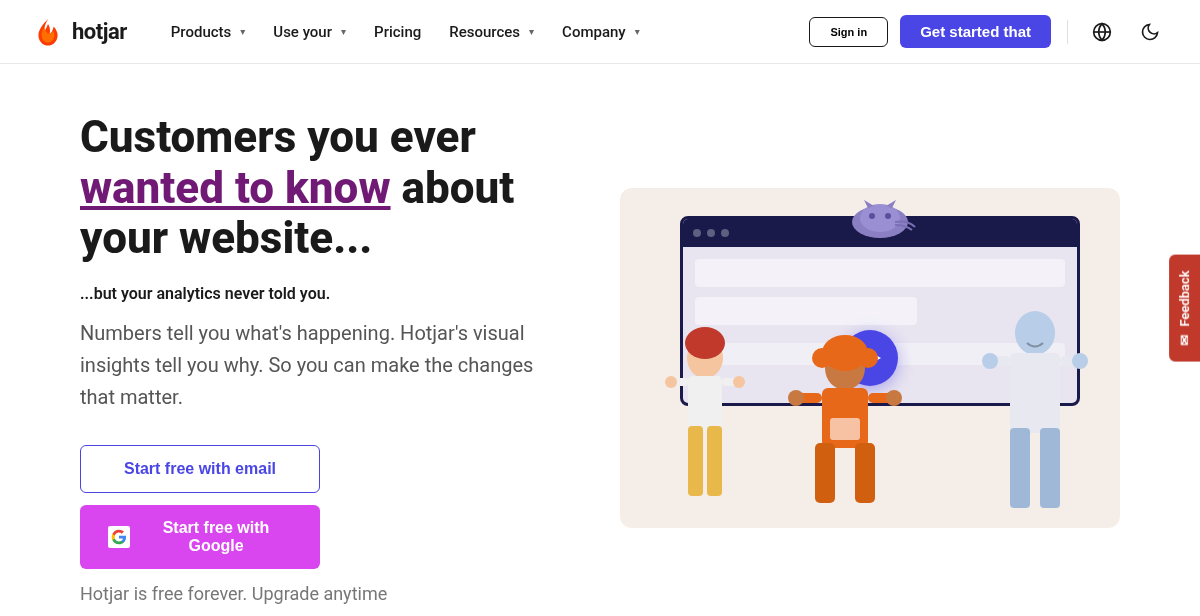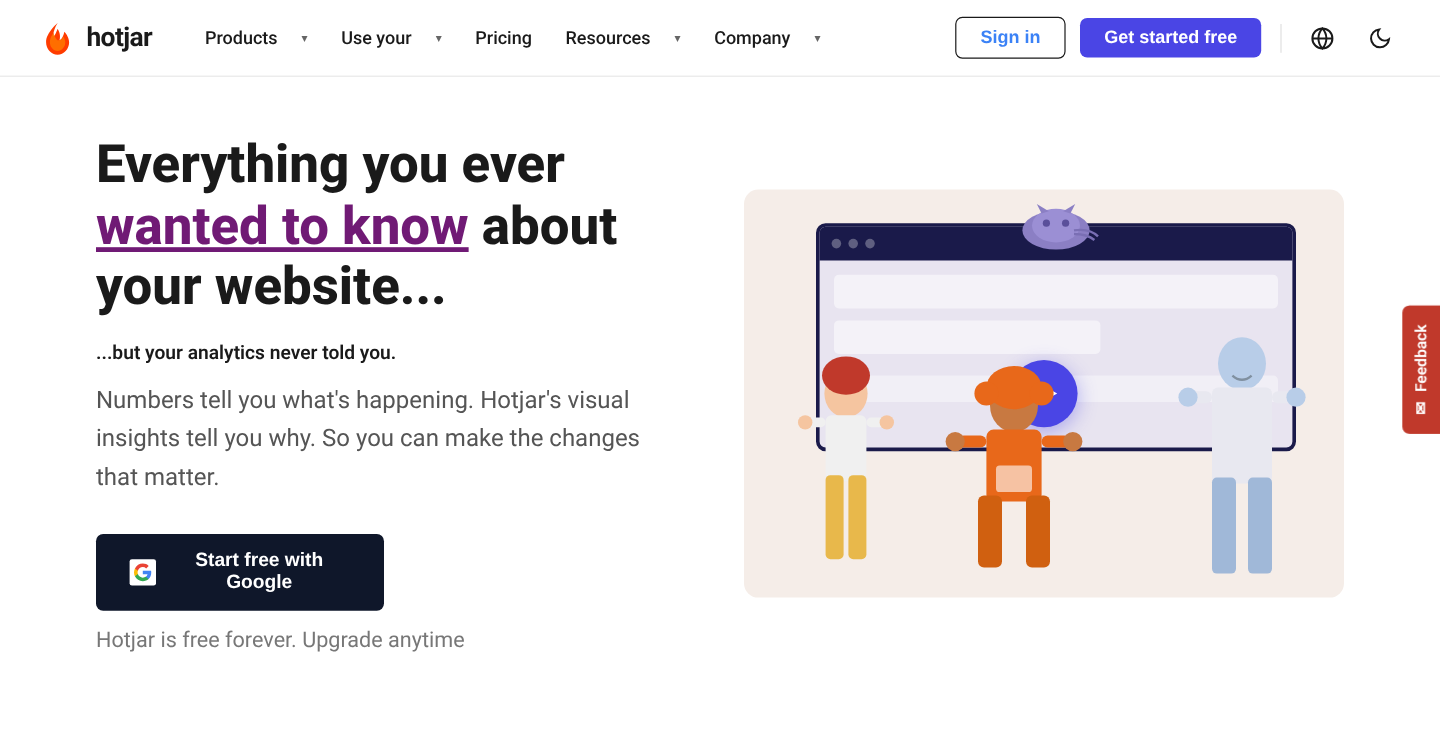--- a/index.html
+++ b/index.html
@@ -35,21 +35,21 @@
     }
     .nav-links {
       display: flex;
       align-items: center;
       gap: 4px;
       flex: 1;
     }
     .nav-item {
       display: flex;
       align-items: center;
-      gap: 20px;
+      gap: 9px;
       padding: 8px 12px;
       font-size: 15px;
       font-weight: 500;
       color: #1a1a1a;
       cursor: pointer;
       border-radius: 6px;
       white-space: nowrap;
     }
     .chevron {
       font-size: 10px;
@@ -58,24 +58,24 @@
     .nav-actions {
       display: flex;
       align-items: center;
       gap: 12px;
     }
     .btn-signin {
       padding: 8px 20px;
       border: 1.5px solid #1a1a1a;
       border-radius: 6px;
       background: transparent;
-      font-size: 15px;
+      font-size: 11px;
       font-weight: 600;
       cursor: pointer;
-      color: #3b82f6;
+      color: #000000;
     }
     .btn-getstarted {
       padding: 8px 20px;
       border: none;
       border-radius: 6px;
       background: #4A45E5;
       font-size: 15px;
       font-weight: 600;
       cursor: pointer;
       color: #fff;
@@ -157,21 +157,21 @@
       width: 240px;
     }
     .btn-google {
       display: inline-flex;
       align-items: center;
       justify-content: center;
       gap: 10px;
       padding: 14px 28px;
       border: none;
       border-radius: 6px;
-      background: #0f172a;
+      background: #d946ef;
       font-size: 16px;
       font-weight: 600;
       color: #fff;
       cursor: pointer;
       width: 240px;
     }
     .google-icon {
       width: 22px;
       height: 22px;
       background: #fff;
@@ -358,47 +358,48 @@
       <span class="chevron">▾</span>
     </div>
     <div class="nav-item">
       <span>Company</span>
       <span class="chevron">▾</span>
     </div>
   </div>
 
   <div class="nav-actions">
     <button class="btn-signin">Sign in</button>
-    <button class="btn-getstarted">Get started free</button>
+    <button class="btn-getstarted">Get started that</button>
     <div class="divider-v"></div>
     <button class="nav-icon-btn" title="Language">
       <svg width="20" height="20" viewBox="0 0 24 24" fill="none" stroke="#1a1a1a" stroke-width="2">
         <circle cx="12" cy="12" r="10"></circle>
         <line x1="2" y1="12" x2="22" y2="12"></line>
         <path d="M12 2a15.3 15.3 0 0 1 4 10 15.3 15.3 0 0 1-4 10 15.3 15.3 0 0 1-4-10 15.3 15.3 0 0 1 4-10z"></path>
       </svg>
     </button>
     <button class="nav-icon-btn" title="Dark mode">
       <svg width="20" height="20" viewBox="0 0 24 24" fill="none" stroke="#1a1a1a" stroke-width="2">
         <path d="M21 12.79A9 9 0 1 1 11.21 3 7 7 0 0 0 21 12.79z"></path>
       </svg>
     </button>
   </div>
 </nav>
 
 <section class="hero">
   <div class="hero-left">
     <h1 class="hero-title">
-      <span>Everything you ever</span><br>
+      <span>Customers you ever</span><br>
       <span class="highlight">wanted to know</span>
       <span> about<br>your website...</span>
     </h1>
     <p class="hero-subtitle">...but your analytics never told you.</p>
     <p class="hero-body">Numbers tell you what's happening. Hotjar's visual insights tell you why. So you can make the changes that matter.</p>
     <div class="cta-buttons">
+      <button class="btn-email">Start free with email</button>
       <button class="btn-google">
         <div class="google-icon">
           <svg width="16" height="16" viewBox="0 0 24 24">
             <path d="M22.56 12.25c0-.78-.07-1.53-.2-2.25H12v4.26h5.92c-.26 1.37-1.04 2.53-2.21 3.31v2.77h3.57c2.08-1.92 3.28-4.74 3.28-8.09z" fill="#4285F4"></path>
             <path d="M12 23c2.97 0 5.46-.98 7.28-2.66l-3.57-2.77c-.98.66-2.23 1.06-3.71 1.06-2.86 0-5.29-1.93-6.16-4.53H2.18v2.84C3.99 20.53 7.7 23 12 23z" fill="#34A853"></path>
             <path d="M5.84 14.09c-.22-.66-.35-1.36-.35-2.09s.13-1.43.35-2.09V7.07H2.18C1.43 8.55 1 10.22 1 12s.43 3.45 1.18 4.93l2.85-2.22.81-.62z" fill="#FBBC05"></path>
             <path d="M12 5.38c1.62 0 3.06.56 4.21 1.64l3.15-3.15C17.45 2.09 14.97 1 12 1 7.7 1 3.99 3.47 2.18 7.07l3.66 2.84c.87-2.6 3.3-4.53 6.16-4.53z" fill="#EA4335"></path>
           </svg>
         </div>
         <span>Start free with Google</span>

